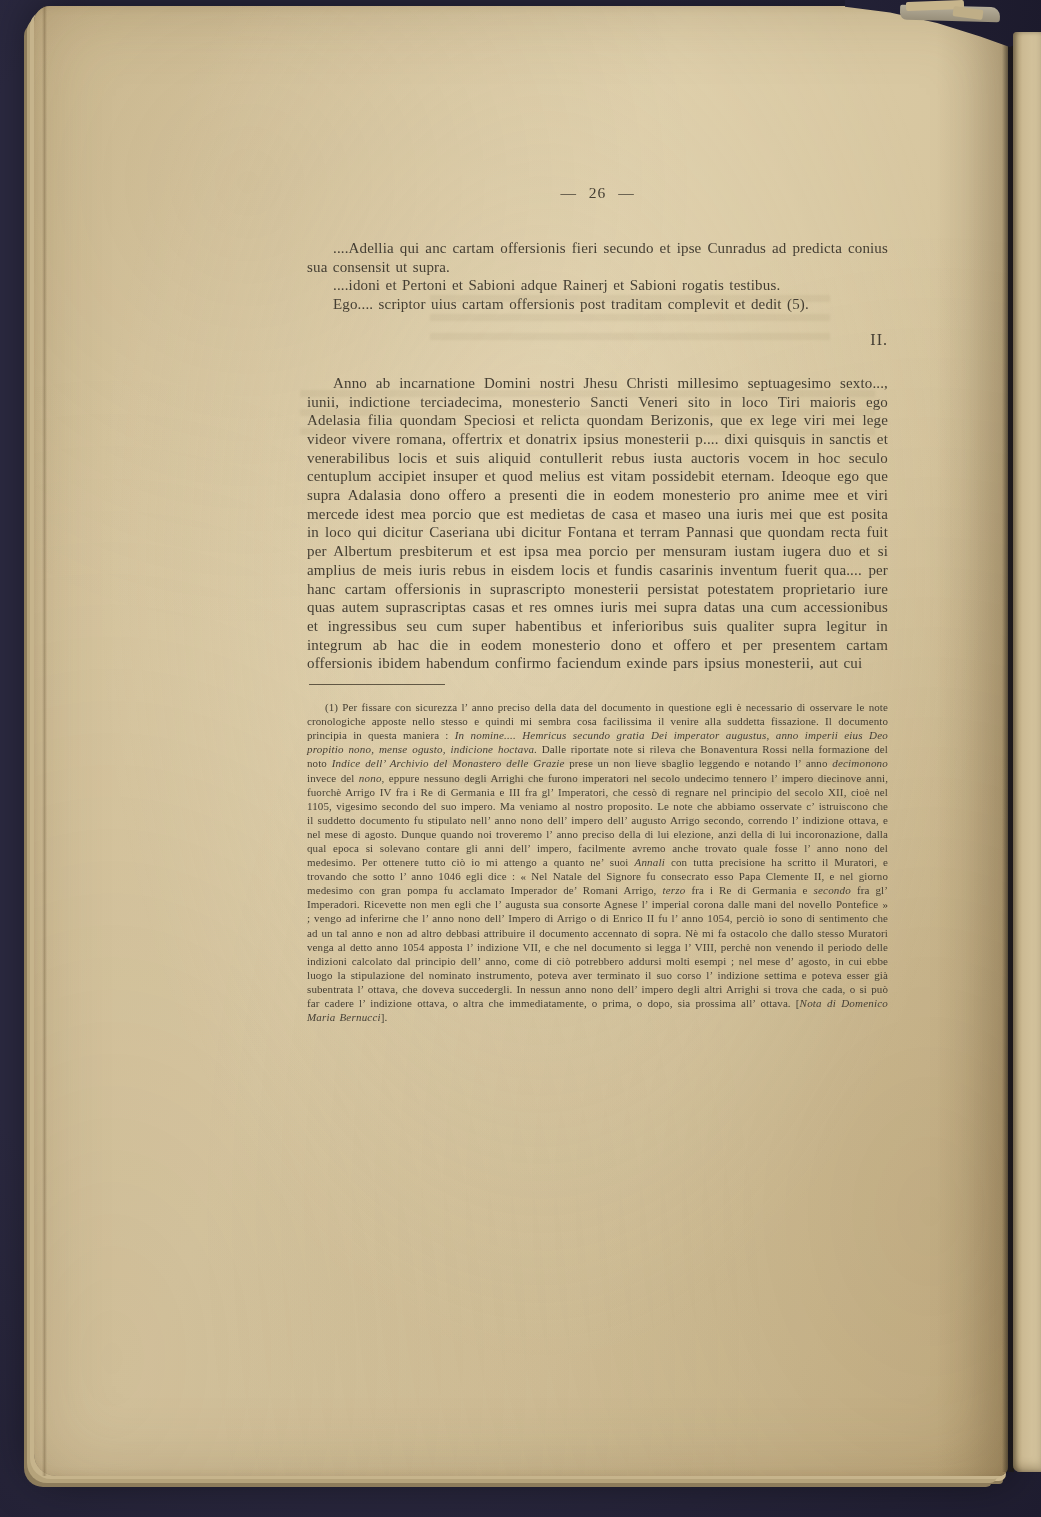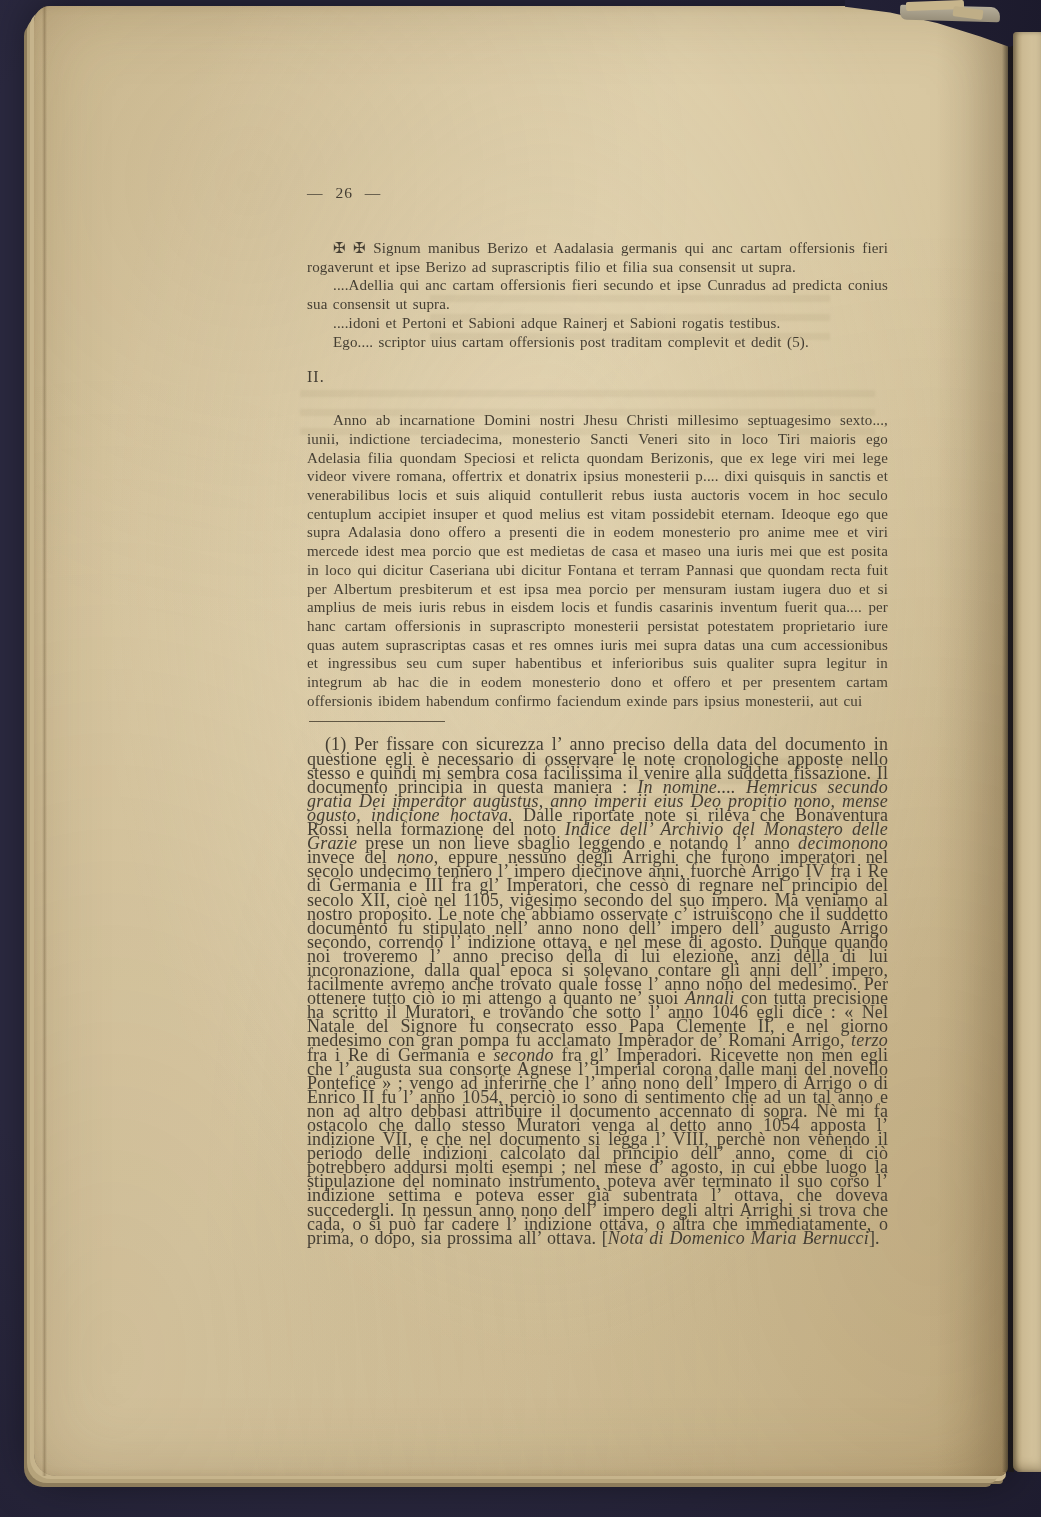--- a/index.html
+++ b/index.html
@@ -38,26 +38,26 @@
   .crease{position:absolute; left:8px; top:0; width:5px; height:100%; pointer-events:none;
     background:linear-gradient(90deg, rgba(90,70,40,0), rgba(90,70,40,.30) 50%, rgba(90,70,40,0));}
   .curve{position:absolute; right:0; top:0; width:72px; height:100%; pointer-events:none;
     border-radius:0 5px 9px 0;
     background:linear-gradient(270deg, rgba(80,60,32,.25), rgba(80,60,32,.07) 60%, transparent);}
   
   .ghost{position:absolute; pointer-events:none; opacity:.55; filter:blur(1.3px);
     background:repeating-linear-gradient(180deg, rgba(112,98,66,.14) 0 7px, transparent 7px 19px);}
   
   .text-col{position:absolute; left:273px; top:178px; width:581px; color:var(--ink); z-index:2;}
-  .page-num{text-align:left; font-size:15.5px; letter-spacing:1px; word-spacing:7px; margin:0 0 37px 0;}
+  .page-num{text-align:center; font-size:15.5px; letter-spacing:1px; word-spacing:7px; margin:0 0 37px 0;}
   .para{margin:0; font-size:15px; line-height:18.7px; text-align:justify;
         text-indent:26px; letter-spacing:.15px; word-spacing:1.5px;}
-  .heading{margin:17px 0 25px 0; text-align:left; font-size:16px; letter-spacing:1px;}
+  .heading{margin:17px 0 25px 0; text-align:right; font-size:16px; letter-spacing:1px;}
   .fn-rule{width:136px; border:0; border-top:1.6px solid rgba(62,54,40,.78); margin:11px 0 0 2px;}
-  .footnote{margin:15px 0 0 0; font-size:18px; line-height:14.1px; text-align:justify;
+  .footnote{margin:15px 0 0 0; font-size:11px; line-height:14.1px; text-align:justify;
         text-indent:18px; letter-spacing:.1px; word-spacing:1px;}
   .footnote i{letter-spacing:.2px;}
   
   .corner-dark{position:absolute; left:845px; top:0; width:196px; height:48px; z-index:3;
     background:linear-gradient(100deg,#232136,#1c1a2c);
     clip-path:polygon(0 0,100% 0,100% 72%,84% 98%,69% 76%,47% 48%,23% 26%,0 14%);}
   .flap-gray{position:absolute; left:900px; top:6px; width:100px; height:15px; z-index:4;
     background:linear-gradient(180deg,#b5ad99,#978e79); border-radius:2px 9px 3px 7px; transform:rotate(1.5deg);}
   .flap-tan{position:absolute; left:906px; top:1px; width:58px; height:9px; z-index:4;
     background:#c7b58c; border-radius:2px; transform:rotate(-2deg);}
@@ -80,21 +80,20 @@
     <div class="crease"></div>
     <div class="curve"></div>
 
     <div class="ghost" style="left:396px; top:289px; width:400px; height:50px;"></div>
     <div class="ghost" style="left:266px; top:384px; width:575px; height:46px;"></div>
     <div class="ghost" style="left:406px; top:752px; width:440px; height:42px;"></div>
 
     <div class="text-col">
       <div class="page-num">— 26 —</div>
 
-      <p class="para">✠ ✠ Signum manibus Berizo et Aadalasia germanis qui anc cartam offersionis fieri rogaverunt et ipse Berizo ad suprascriptis filio et filia sua consensit ut supra.</p>
       <p class="para">....Adellia qui anc cartam offersionis fieri secundo et ipse Cunradus ad predicta conius sua consensit ut supra.</p>
       <p class="para">....idoni et Pertoni et Sabioni adque Rainerj et Sabioni rogatis testibus.</p>
       <p class="para">Ego.... scriptor uius cartam offersionis post traditam complevit et dedit (5).</p>
 
       <div class="heading">II.</div>
 
       <p class="para">Anno ab incarnatione Domini nostri Jhesu Christi millesimo septuagesimo sexto..., iunii, indictione terciadecima, monesterio Sancti Veneri sito in loco Tiri maioris ego Adelasia filia quondam Speciosi et relicta quondam Berizonis, que ex lege viri mei lege videor vivere romana, offertrix et donatrix ipsius monesterii p.... dixi quisquis in sanctis et venerabilibus locis et suis aliquid contullerit rebus iusta auctoris vocem in hoc seculo centuplum accipiet insuper et quod melius est vitam possidebit eternam. Ideoque ego que supra Adalasia dono offero a presenti die in eodem monesterio pro anime mee et viri mercede idest mea porcio que est medietas de casa et maseo una iuris mei que est posita in loco qui dicitur Caseriana ubi dicitur Fontana et terram Pannasi que quondam recta fuit per Albertum presbiterum et est ipsa mea porcio per mensuram iustam iugera duo et si amplius de meis iuris rebus in eisdem locis et fundis casarinis inventum fuerit qua.... per hanc cartam offersionis in suprascripto monesterii persistat potestatem proprietario iure quas autem suprascriptas casas et res omnes iuris mei supra datas una cum accessionibus et ingressibus seu cum super habentibus et inferioribus suis qualiter supra legitur in integrum ab hac die in eodem monesterio dono et offero et per presentem cartam offersionis ibidem habendum confirmo faciendum exinde pars ipsius monesterii, aut cui</p>
 
       <hr class="fn-rule">
 

